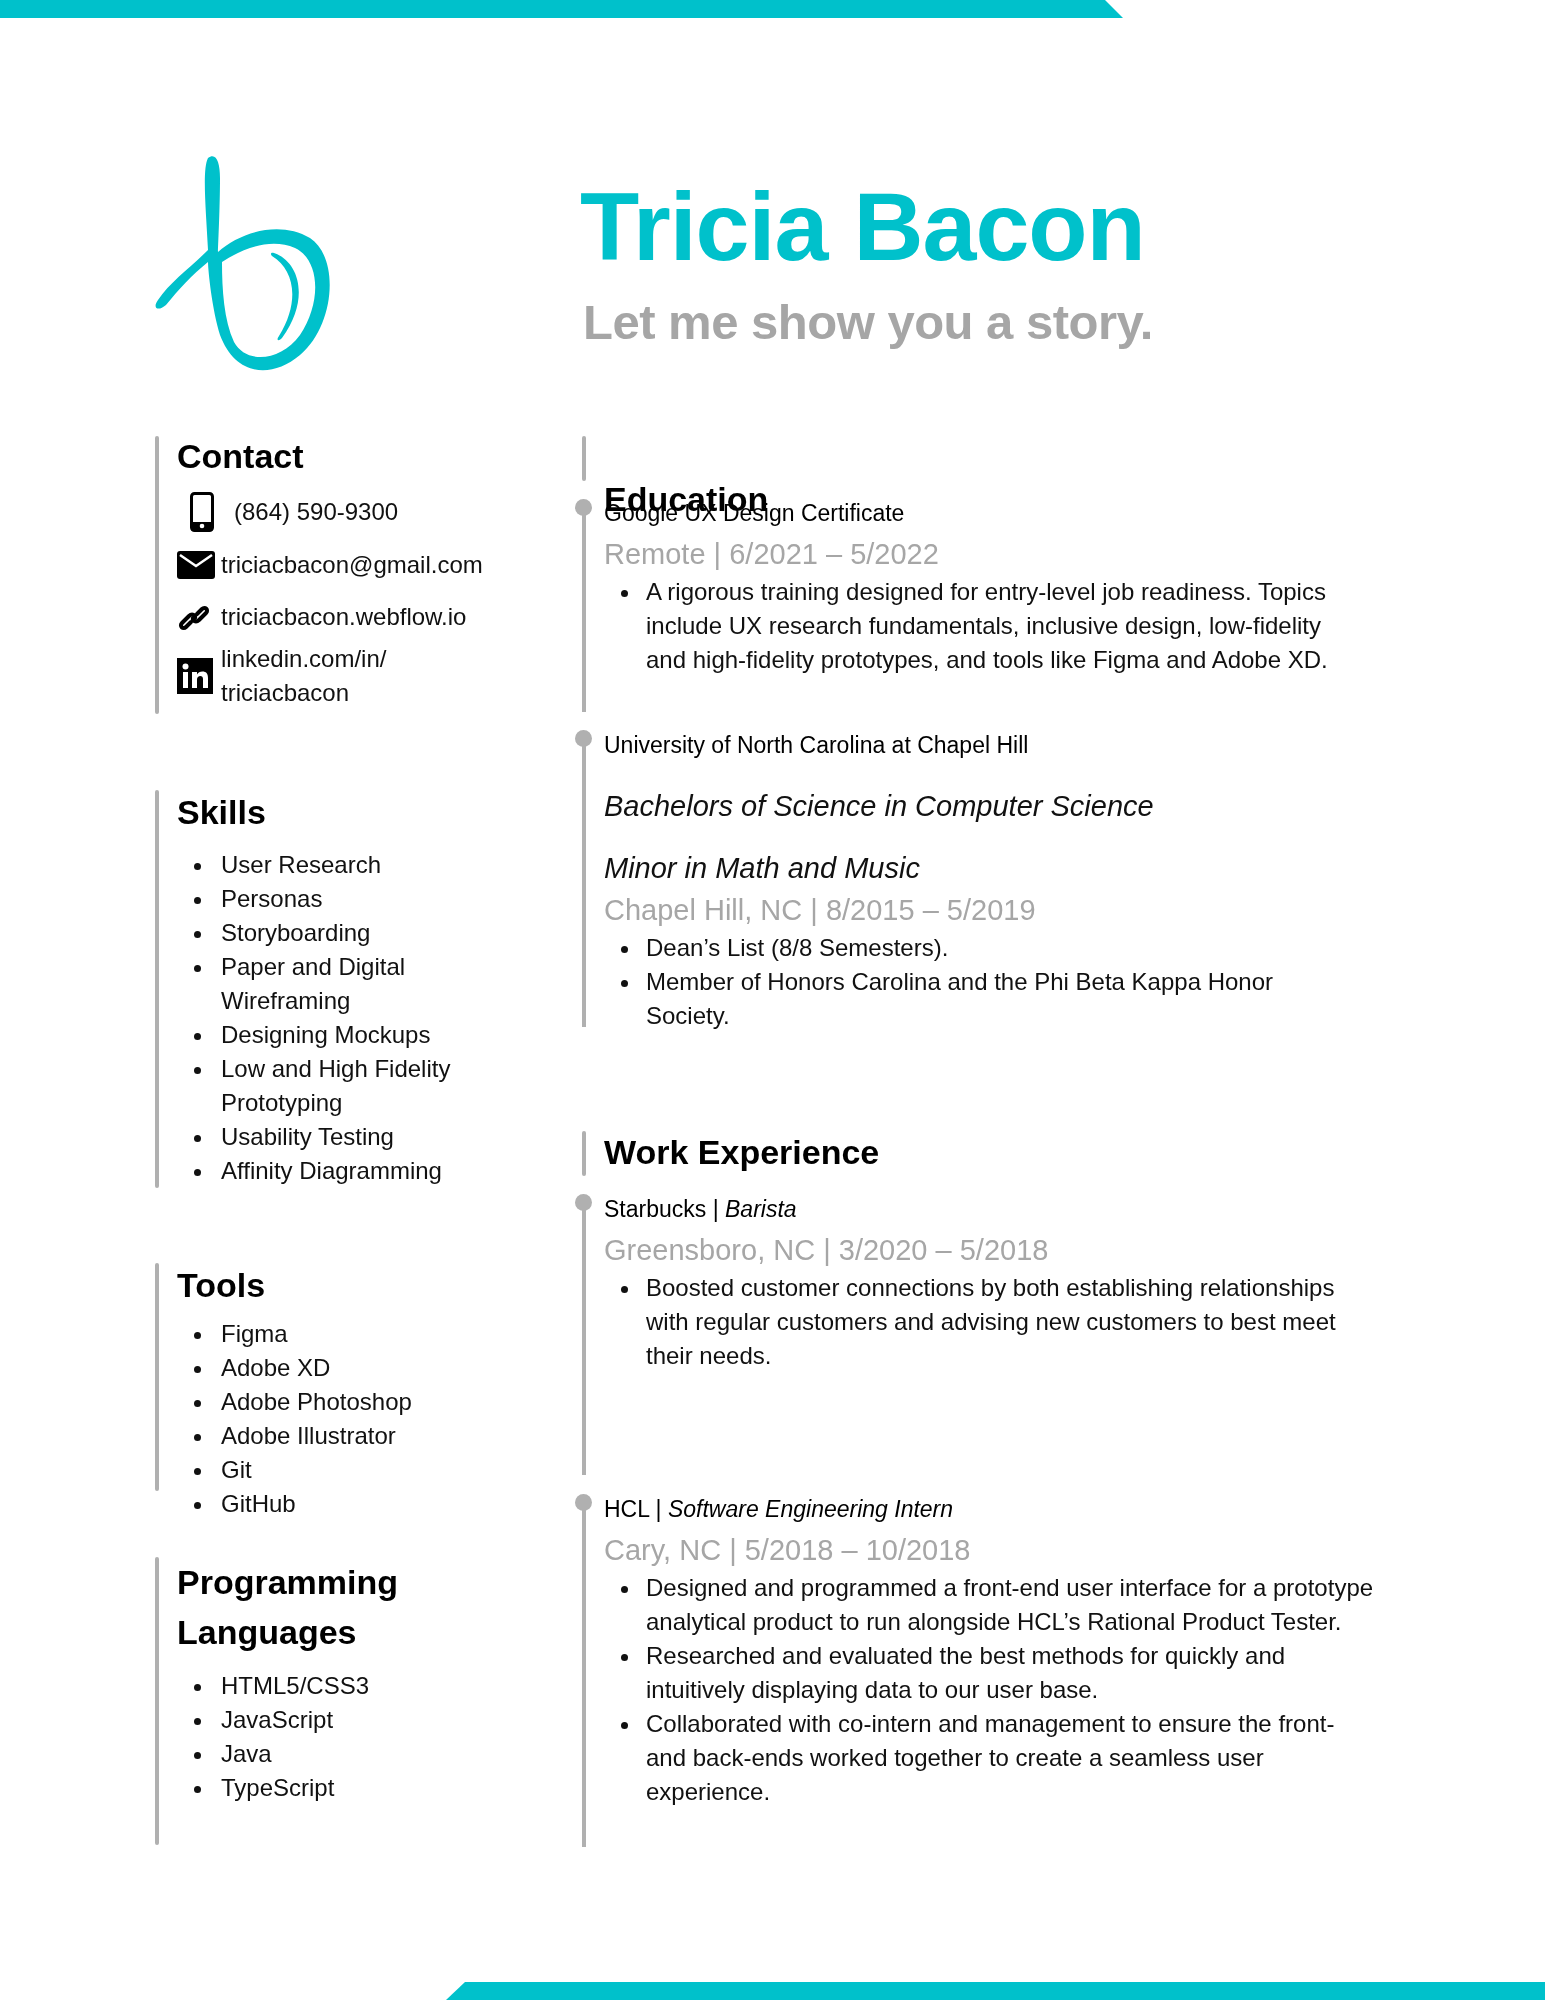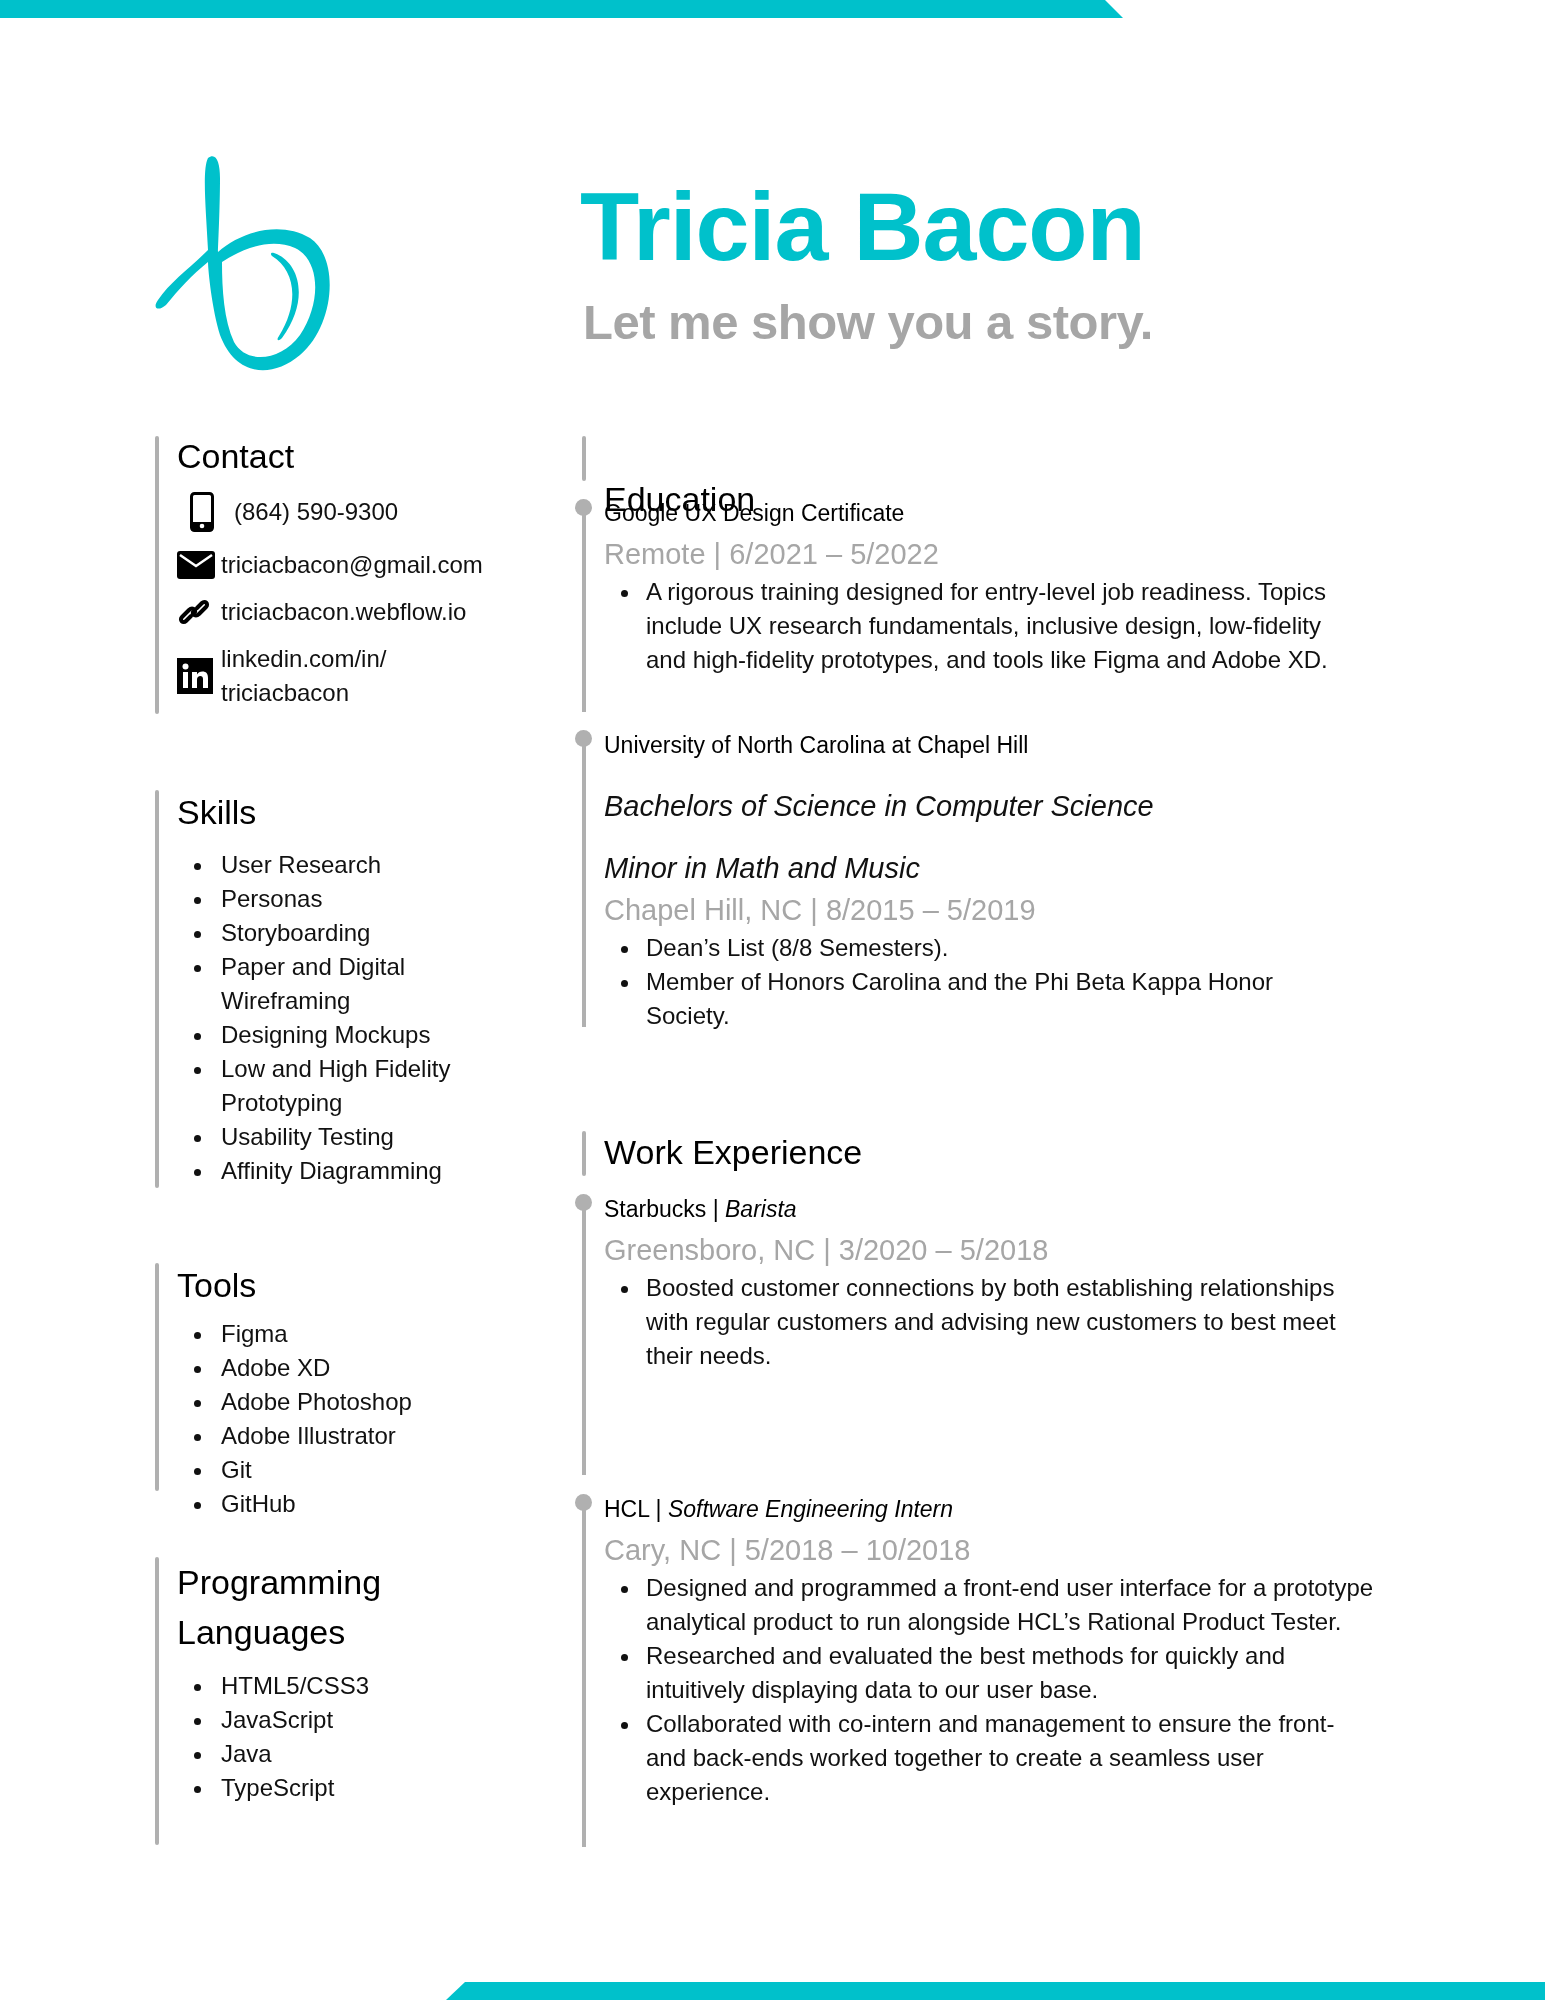--- a/index.html
+++ b/index.html
@@ -13,21 +13,21 @@
 
   .logo { position:absolute; left:150px; top:150px; width:200px; height:230px; }
 
   .name { position:absolute; left:580px; top:178px; margin:0; font-size:97px; font-weight:bold;
           color:#00c1cb; letter-spacing:-1px; line-height:1; white-space:nowrap; }
   .tagline { position:absolute; left:583px; top:298px; margin:0; font-size:49px; font-weight:bold;
              color:#a6a6a6; line-height:1; white-space:nowrap; letter-spacing:-0.5px; }
 
   .section { position:absolute; }
   .vbar { position:absolute; width:4px; background:#b0b0b0; border-radius:2px; }
-  .sec-title { margin:0; font-size:34px; font-weight:normal; color:#000; line-height:50px; }
+  .sec-title { margin:0; font-size:34px; font-weight:bold; color:#000; line-height:50px; }
 
   
   .left { left:155px; width:420px; }
   .left .content { position:absolute; left:22px; }
   .contact-row { display:flex; align-items:center; font-size:24px; color:#111; line-height:34px; }
   .contact-row .ico { width:44px; flex:0 0 44px; display:flex; align-items:center; justify-content:flex-start; }
   .ul { list-style:none; margin:0; padding:0; }
   .ul li { position:relative; padding-left:44px; font-size:24px; line-height:34px; color:#111; }
   .ul li::before { content:""; position:absolute; left:17px; top:15px; width:7px; height:7px;
                    border-radius:50%; background:#111; }
@@ -77,21 +77,21 @@
       </div>
       <div class="contact-row" style="height:50px; margin-top:6px;">
         <span class="ico">
           <svg width="38" height="28" viewBox="0 0 38 28">
               <rect x="0" y="0" width="38" height="28" rx="3" fill="#000"></rect>
               <path d="M3 4 L19 15 L35 4" fill="none" stroke="#fff" stroke-width="2.5"></path>
             </svg>
         </span>
         <span>triciacbacon@gmail.com</span>
       </div>
-      <div class="contact-row" style="height:44px;">
+      <div class="contact-row" style="height:44px;align-items:flex-end;">
         <span class="ico">
           <svg width="34" height="32" viewBox="0 0 34 32">
               <g fill="none" stroke="#000" stroke-width="4" stroke-linecap="round">
                 <path d="M14 20 L9 25 C6 28 2 24 5 21 L12 14 C15 11 19 13 18 16"></path>
                 <path d="M20 12 L25 7 C28 4 32 8 29 11 L22 18 C19 21 15 19 16 16"></path>
               </g>
             </svg>
         </span>
         <span>triciacbacon.webflow.io</span>
       </div>

